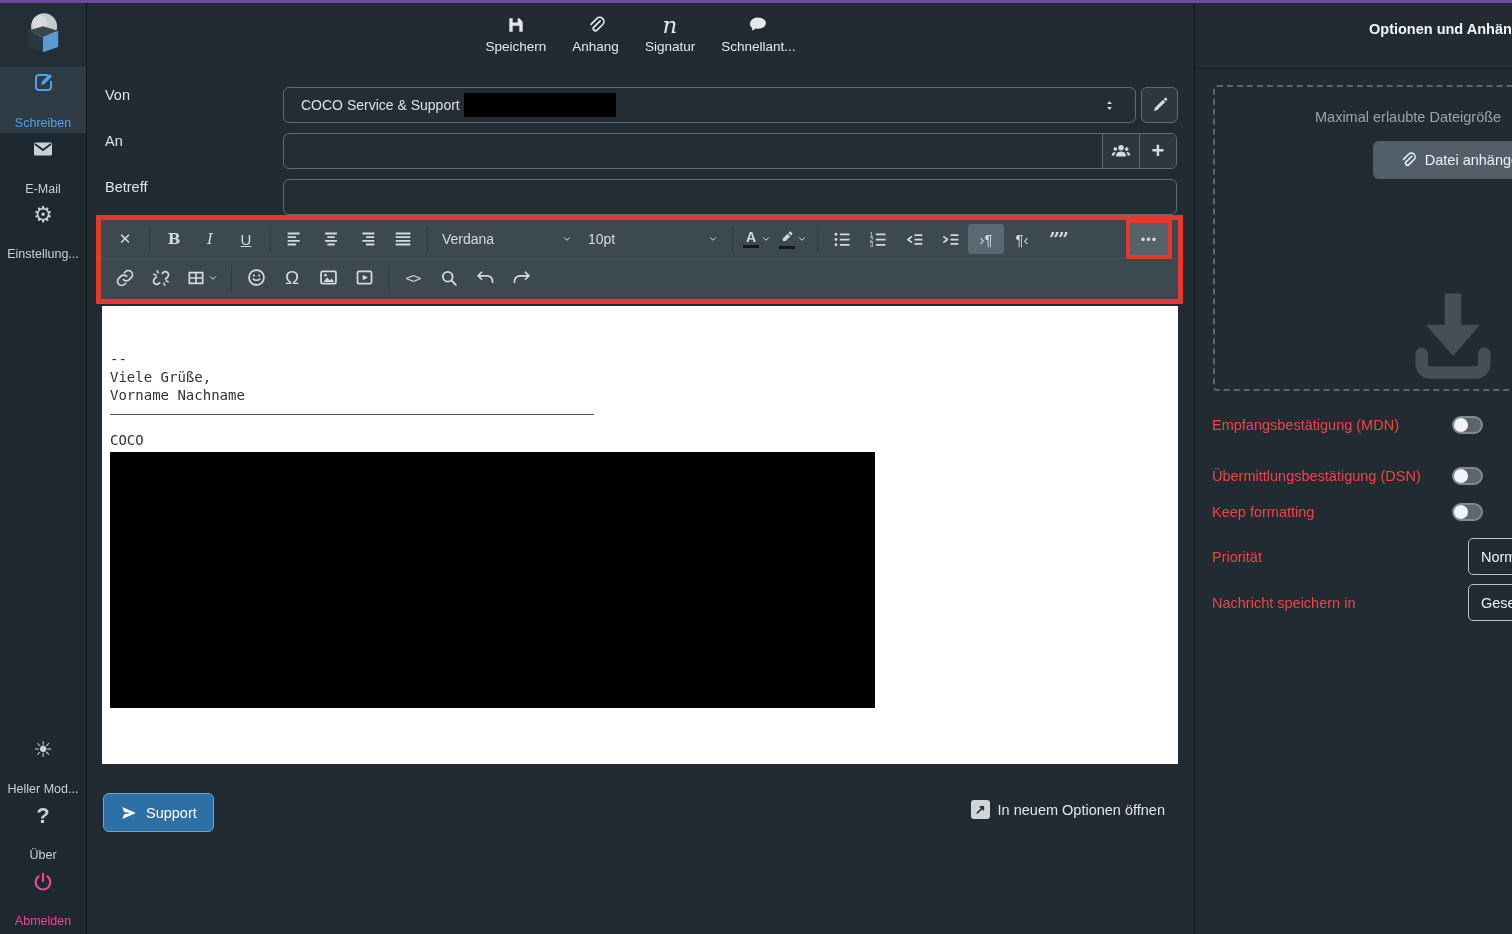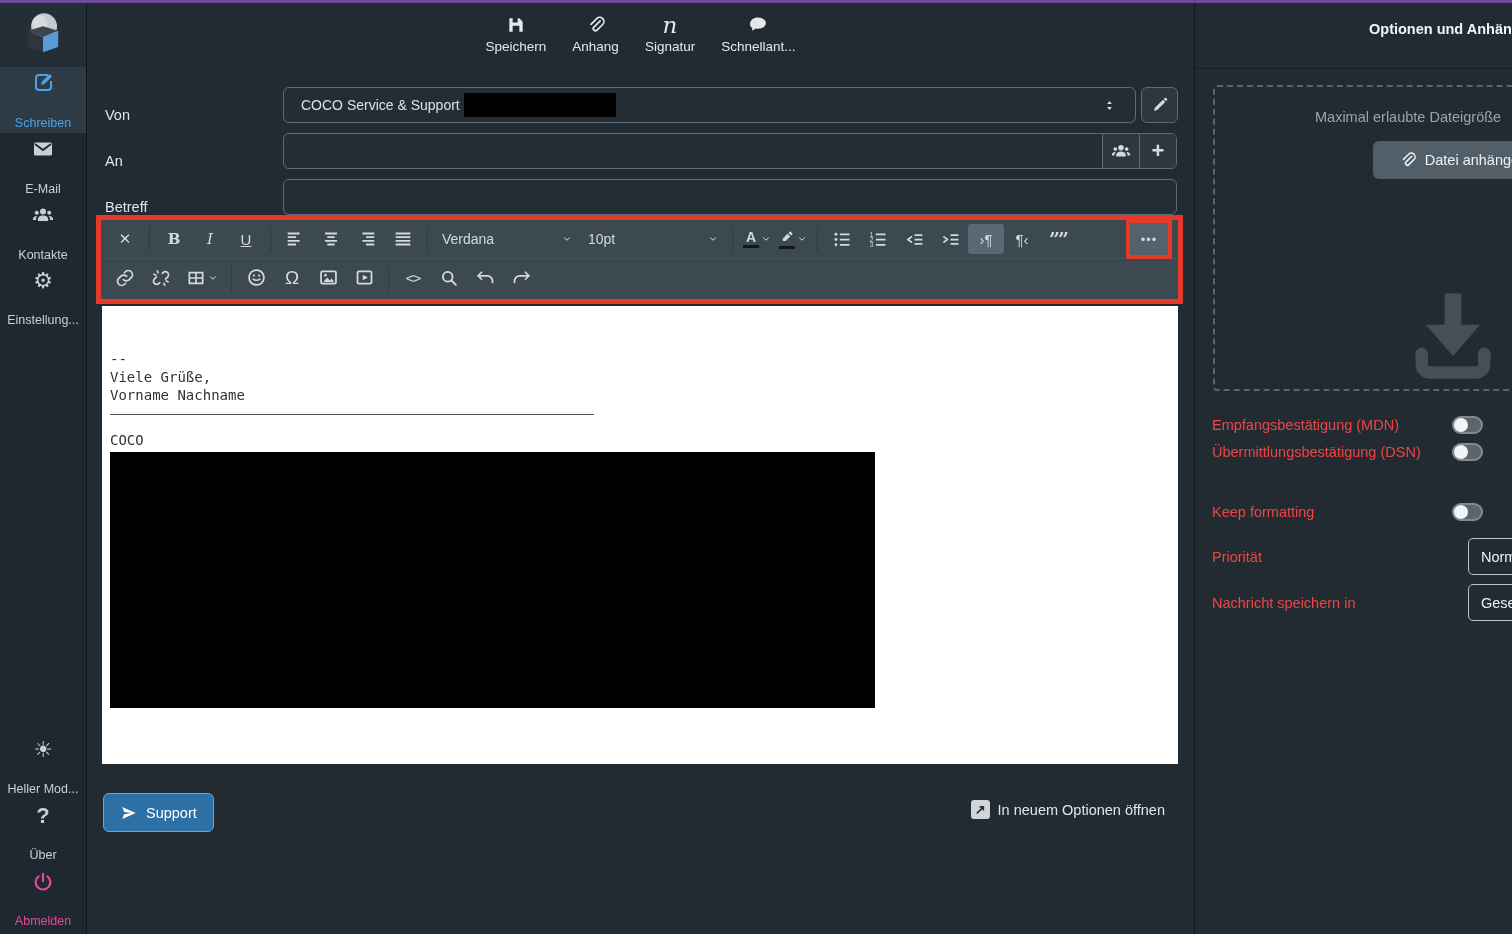--- a/index.html
+++ b/index.html
@@ -26,21 +26,21 @@
   .glyph { font-size:22px; line-height:22px; }
 
   
   .main { position:absolute; top:3px; left:88px; width:1105px; height:931px; }
 
   .actions { height:62px; display:flex; align-items:center; justify-content:center; gap:26px; }
   .action { display:flex; flex-direction:column; align-items:center; gap:4px; color:#e4e8ea; cursor:pointer; }
   .action .lbl { font-size:13.5px; }
   .sig-glyph { font-family:"DejaVu Serif", serif; font-style:italic; font-size:23px; line-height:20px; }
 
-  .frow { position:absolute; left:17px; display:flex; align-items:flex-end; }
+  .frow { position:absolute; left:17px; display:flex; align-items:flex-start; }
   .frow .flabel { width:178px; font-size:14.5px; color:#dfe3e6; }
   .fbox { height:36px; border:1px solid #5b6b77; border-radius:6px; background:#252d34; display:flex; align-items:center; }
   .finput { height:36px; border:1px solid #5b6b77; border-radius:6px; background:#252d34; color:#e2e6e8; font-size:14px; padding:0 10px; outline:none; }
   .redact { display:inline-block; background:#000; }
 
   .from-box { width:853px; padding:0 17px; position:relative; cursor:pointer; }
   .from-box .spin { margin-left:auto; color:#cfd6da; }
   .iconbtn { width:37px; height:36px; border:1px solid #5b6b77; border-radius:6px; background:#2c3740; color:#d6dadc; display:flex; align-items:center; justify-content:center; cursor:pointer; }
   .to-group { display:flex; align-items:stretch; border:1px solid #5b6b77; border-radius:6px; overflow:hidden; background:#252d34; }
   .to-group input { border:none; background:transparent; color:#e2e6e8; font-size:14px; padding:0 10px; outline:none; height:34px; }
@@ -236,26 +236,20 @@
       </svg>
     <span class="lbl">Schreiben</span>
   </div>
   <div class="s-item">
     <svg class="ic" width="24" height="24">
         <use href="#i-mail"></use>
       </svg>
     <span class="lbl">E-Mail</span>
   </div>
   <div class="s-item">
-    <svg class="ic" width="26" height="24">
-        <use href="#i-people"></use>
-      </svg>
-    <span class="lbl">Kontakte</span>
-  </div>
-  <div class="s-item">
     <span class="glyph">⚙</span>
     <span class="lbl">Einstellung...</span>
   </div>
   <div class="s-bottom">
     <div class="s-item">
       <span class="glyph">☀</span>
       <span class="lbl">Heller Mod...</span>
     </div>
     <div class="s-item">
       <span class="glyph" style="font-weight:bold">?</span>
@@ -519,21 +513,21 @@
         <use href="#i-download"></use>
       </svg>
   </div>
 
   <div class="opt-row" style="top:407px;">
     <span class="olabel">Empfangsbestätigung (MDN)</span>
     <div class="toggle">
         <div class="knob"></div>
       </div>
   </div>
-  <div class="opt-row" style="top:434px;">
+  <div class="opt-row" style="top:458px;">
     <span class="olabel">Übermittlungsbestätigung (DSN)</span>
     <div class="toggle">
         <div class="knob"></div>
       </div>
   </div>
   <div class="opt-row" style="top:494px;">
     <span class="olabel">Keep formatting</span>
     <div class="toggle">
         <div class="knob"></div>
       </div>

